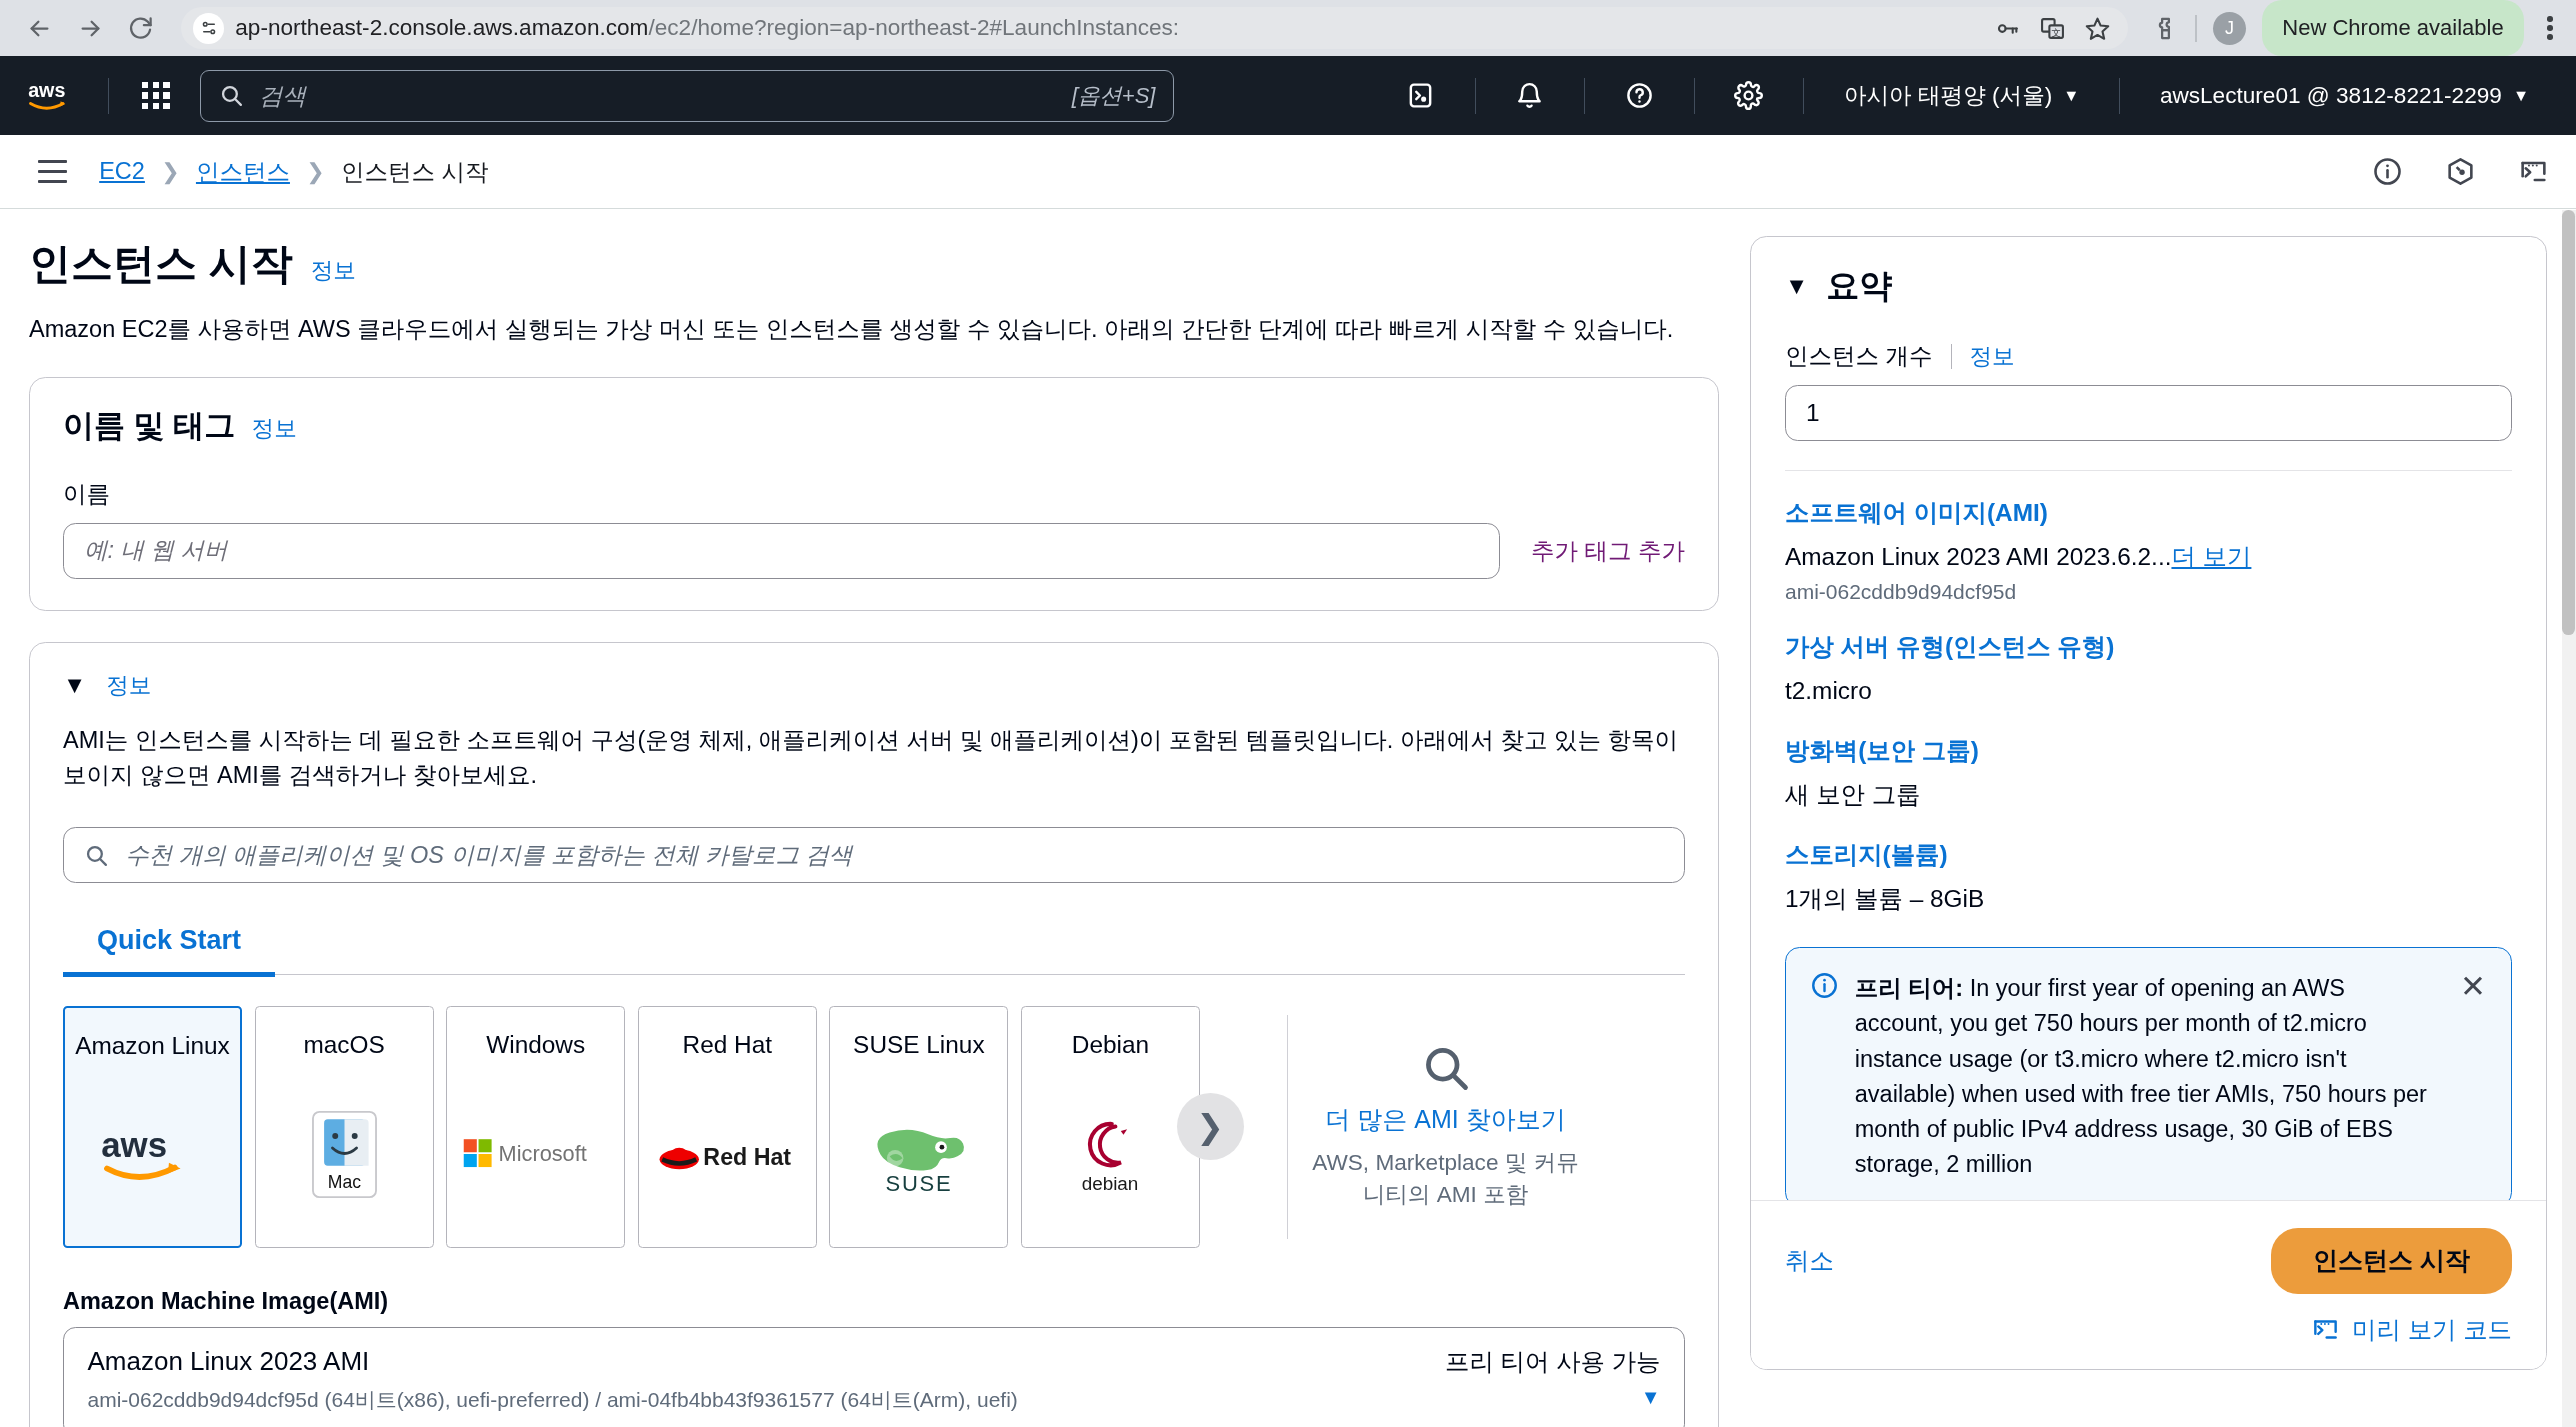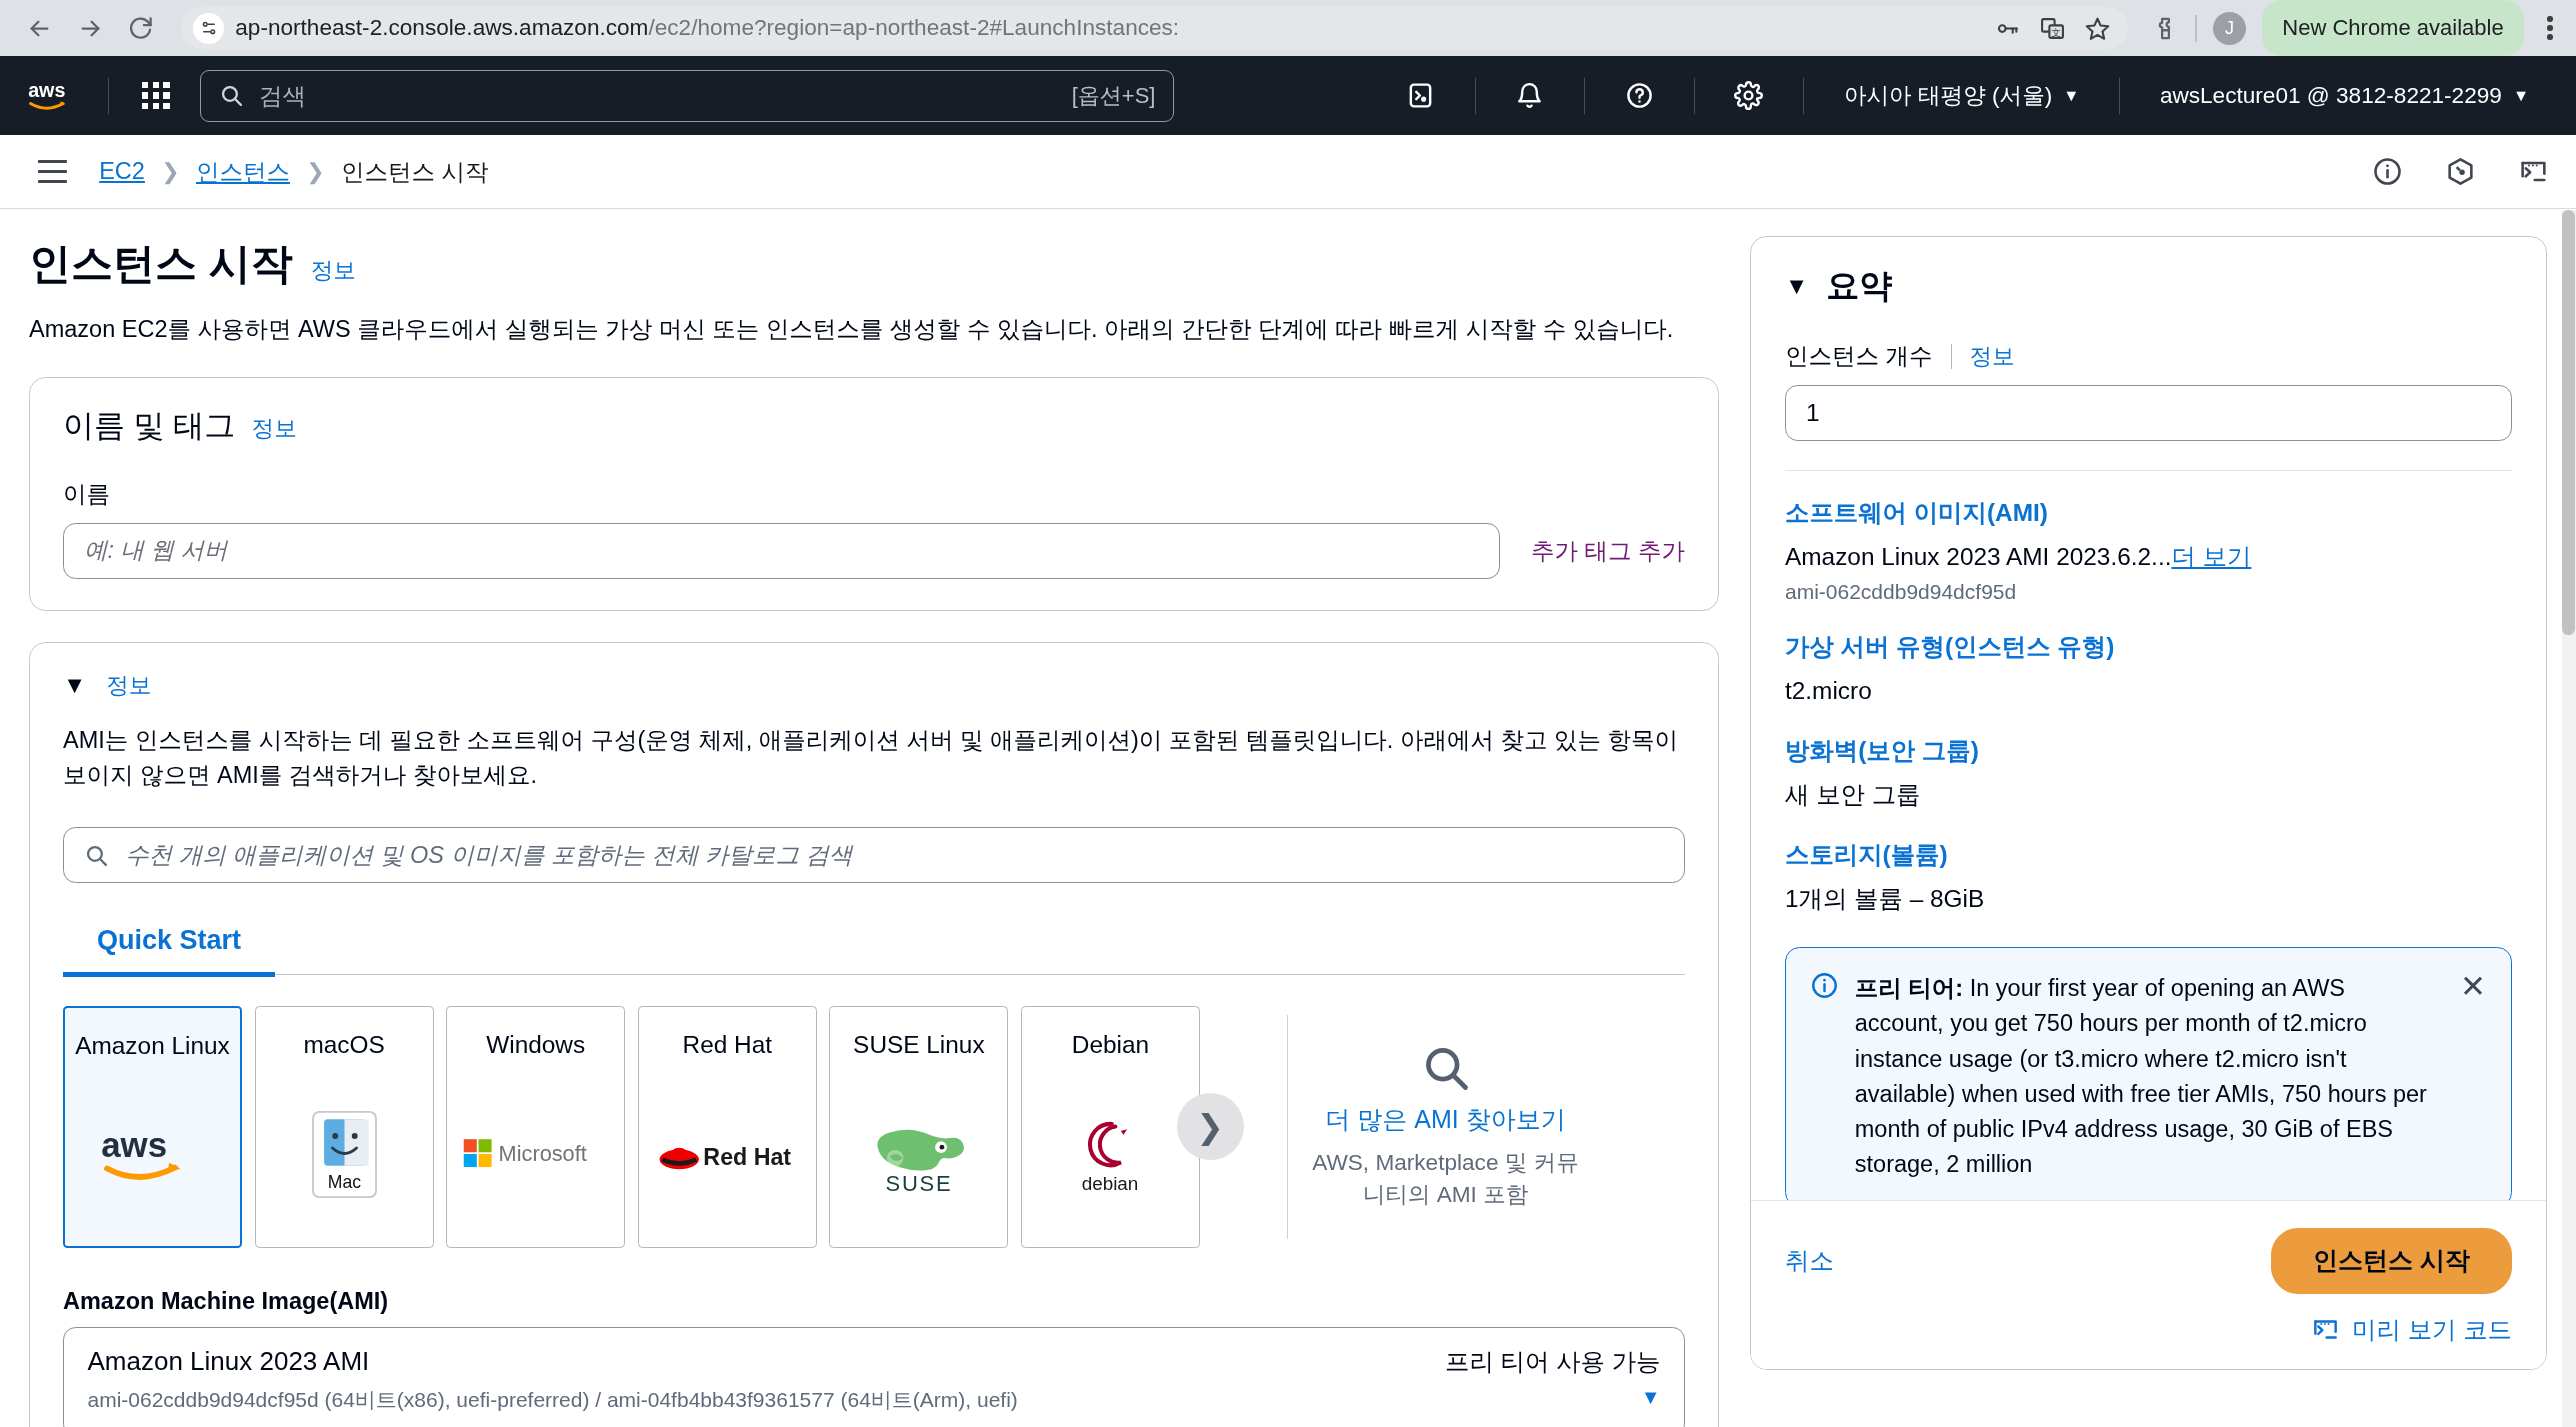--- a/index.html
+++ b/index.html
@@ -94,20 +94,21 @@
   .grid-icon i { width: 6.3px; height: 6.3px; background: #fff; display: block; }
   .aws-search {
     flex: 0 0 974px;
     height: 52px;
     background: #161d26;
     border: 1.8px solid #8d99a8;
     border-radius: 9px;
     display: flex; align-items: center;
     padding: 0 18px;
     margin-left: 14.5px;
+    font-style: italic;
   }
   .aws-search svg { width: 25px; height: 25px; color: #d1d5db; flex: 0 0 auto; }
   .aws-search .ph { font-size: 23.5px; color: #a8b0ba; margin-left: 14.5px; flex: 1 1 auto; }
   .aws-search .kbd { font-size: 22px; color: #b6bec9; }
   .aws-nav-spacer { flex: 1 1 auto; }
   .nav-icons { display: flex; align-items: center; }
   .nav-icon-btn { padding: 0 23.5px; display: flex; align-items: center; }
   .nav-icon-btn svg { width: 29px; height: 29px; color: #ffffff; }
   .nav-text-btn {
     padding: 0 23.5px; font-size: 22.6px; color: #ffffff;
@@ -151,21 +152,21 @@
   .page-desc { font-size: 23.5px; color: #000716; margin-top: 20px; line-height: 1.45; }
 
   .card {
     border: 0.9px solid #c6c6cd;
     border-radius: 16.3px;
     background: #ffffff;
     padding: 27px 33px 31px 33px;
     margin-top: 31px;
   }
   .card-title-row { display: flex; align-items: baseline; gap: 16.3px; }
-  .card-title { font-size: 31px; font-weight: normal; color: #000716; }
+  .card-title { font-size: 31px; font-weight: bold; color: #000716; }
   .caret-sec { font-size: 23.5px; color: #000716; margin-right: 3.6px; }
 
   .field-label { font-size: 23.5px; color: #000716; margin-top: 31px; font-weight: normal; }
   .input-row { display: flex; align-items: center; gap: 31px; margin-top: 12.6px; }
   .text-input {
     flex: 1 1 auto;
     height: 56px;
     border: 1.8px solid #8c8c94;
     border-radius: 12.6px;
     padding: 0 20px;

